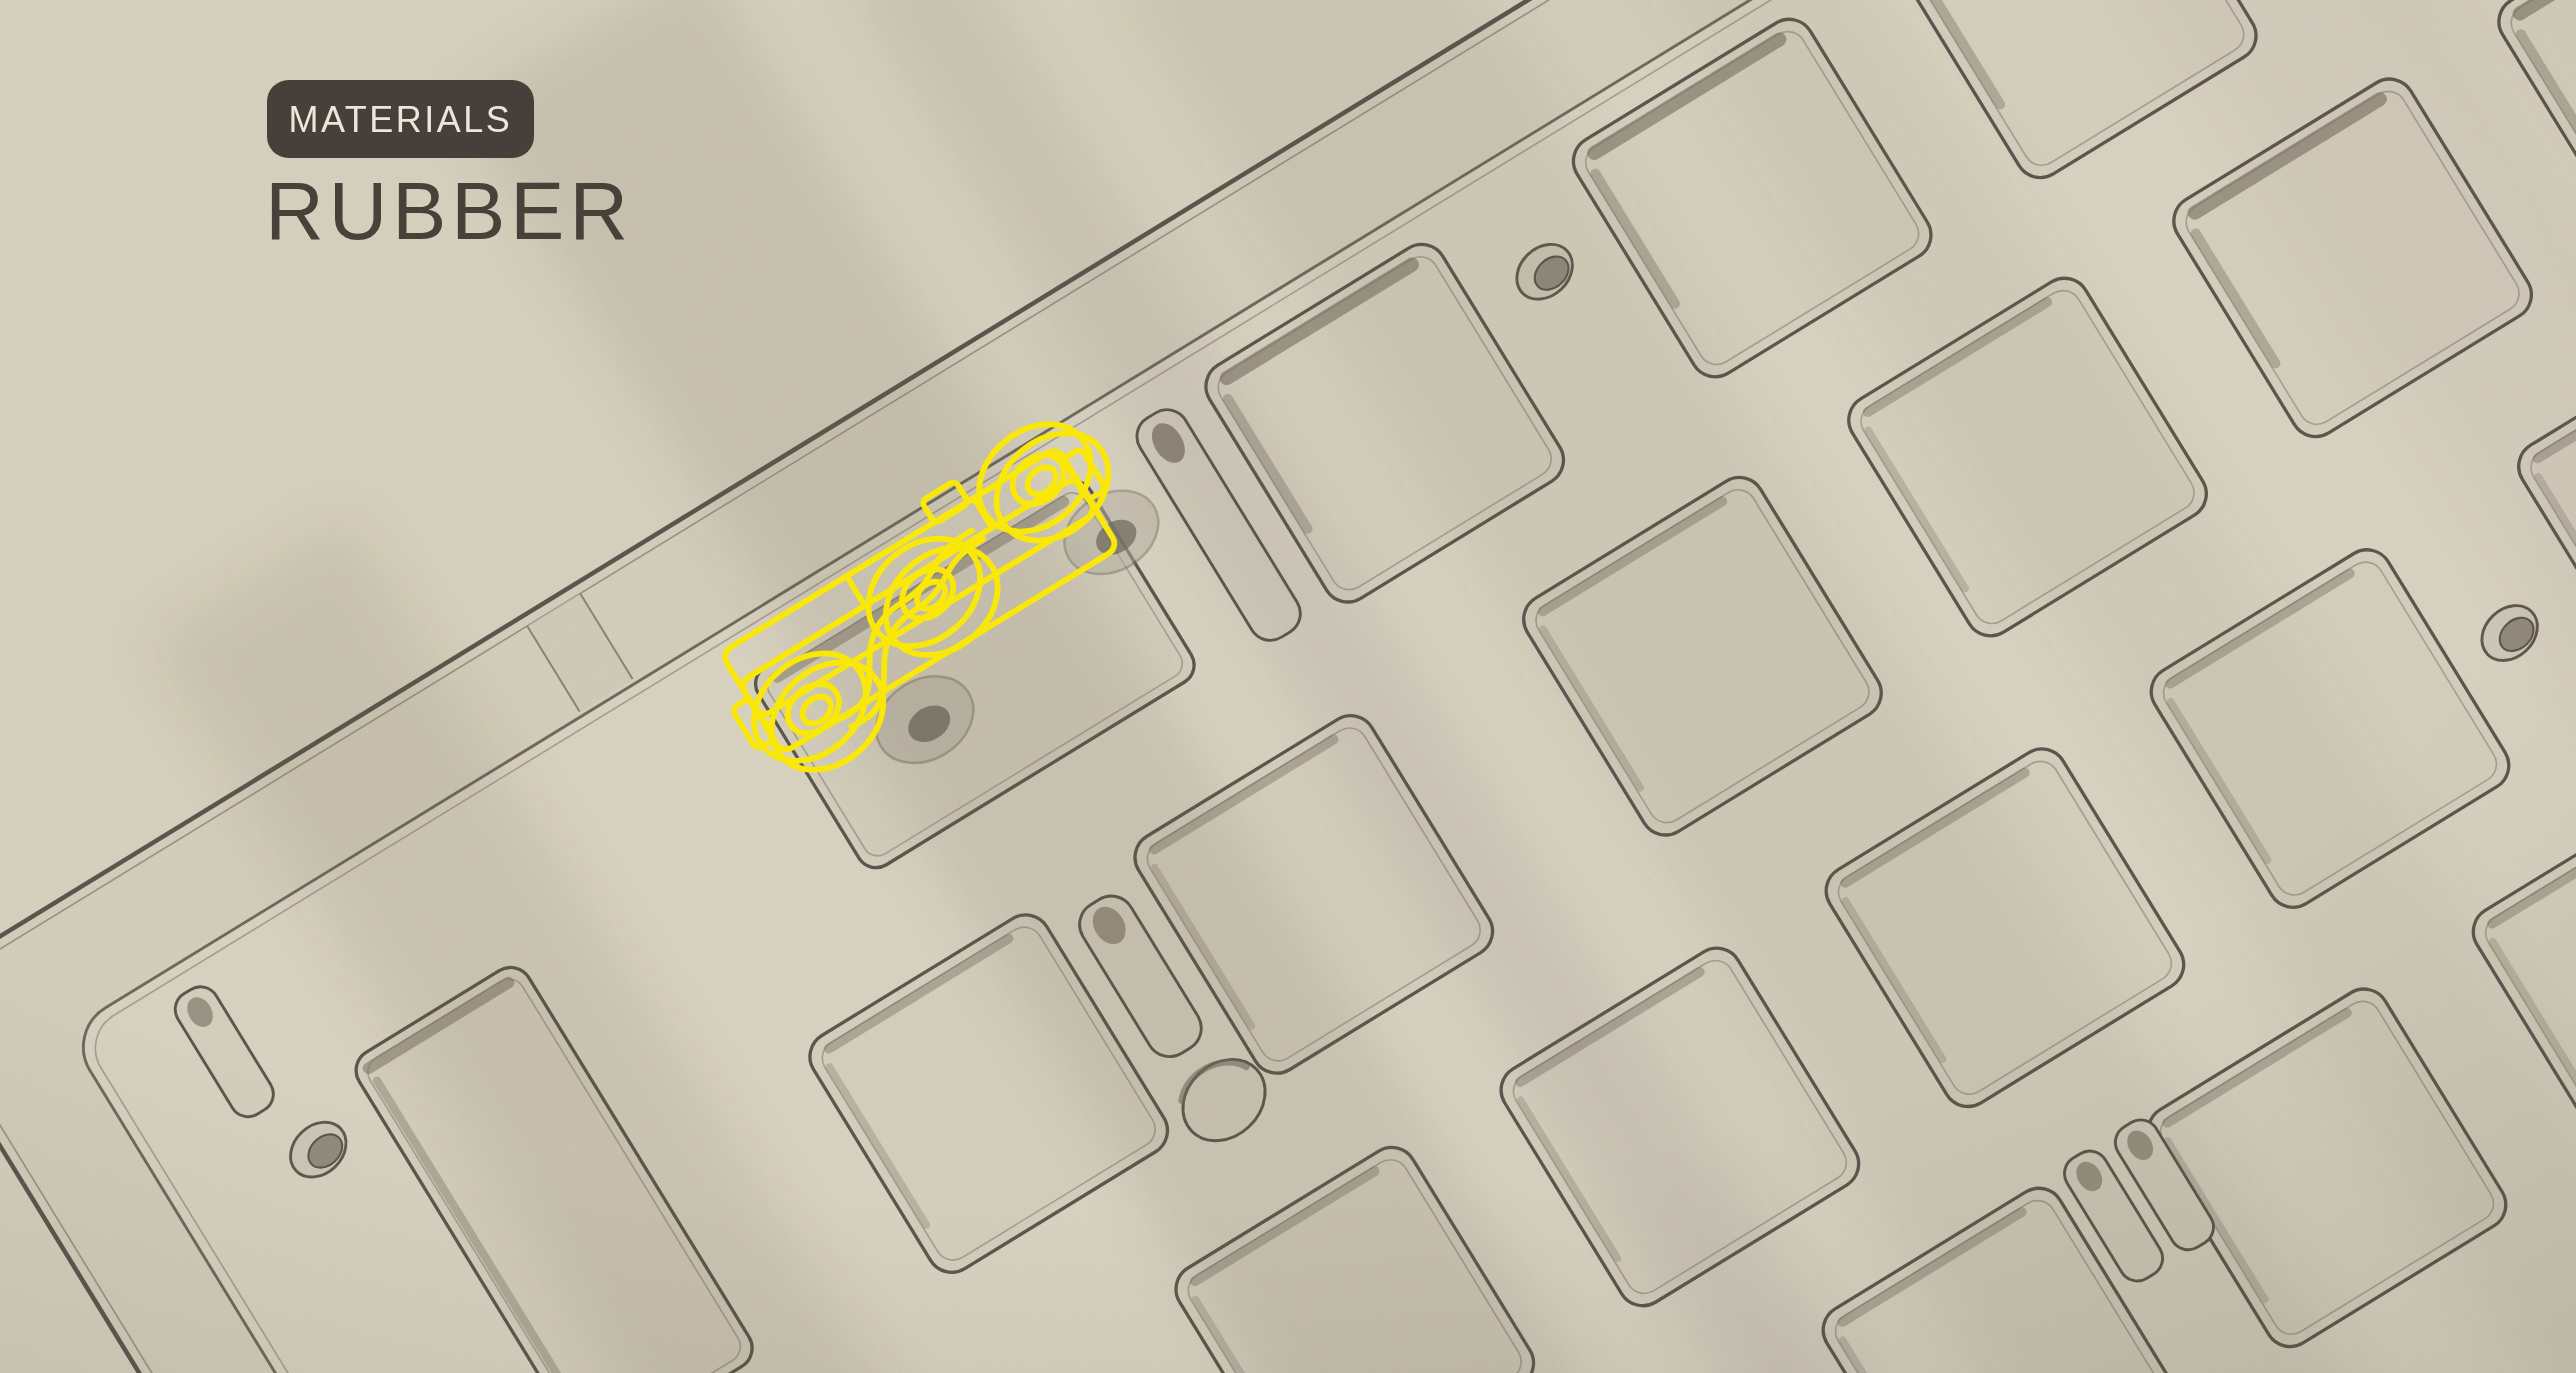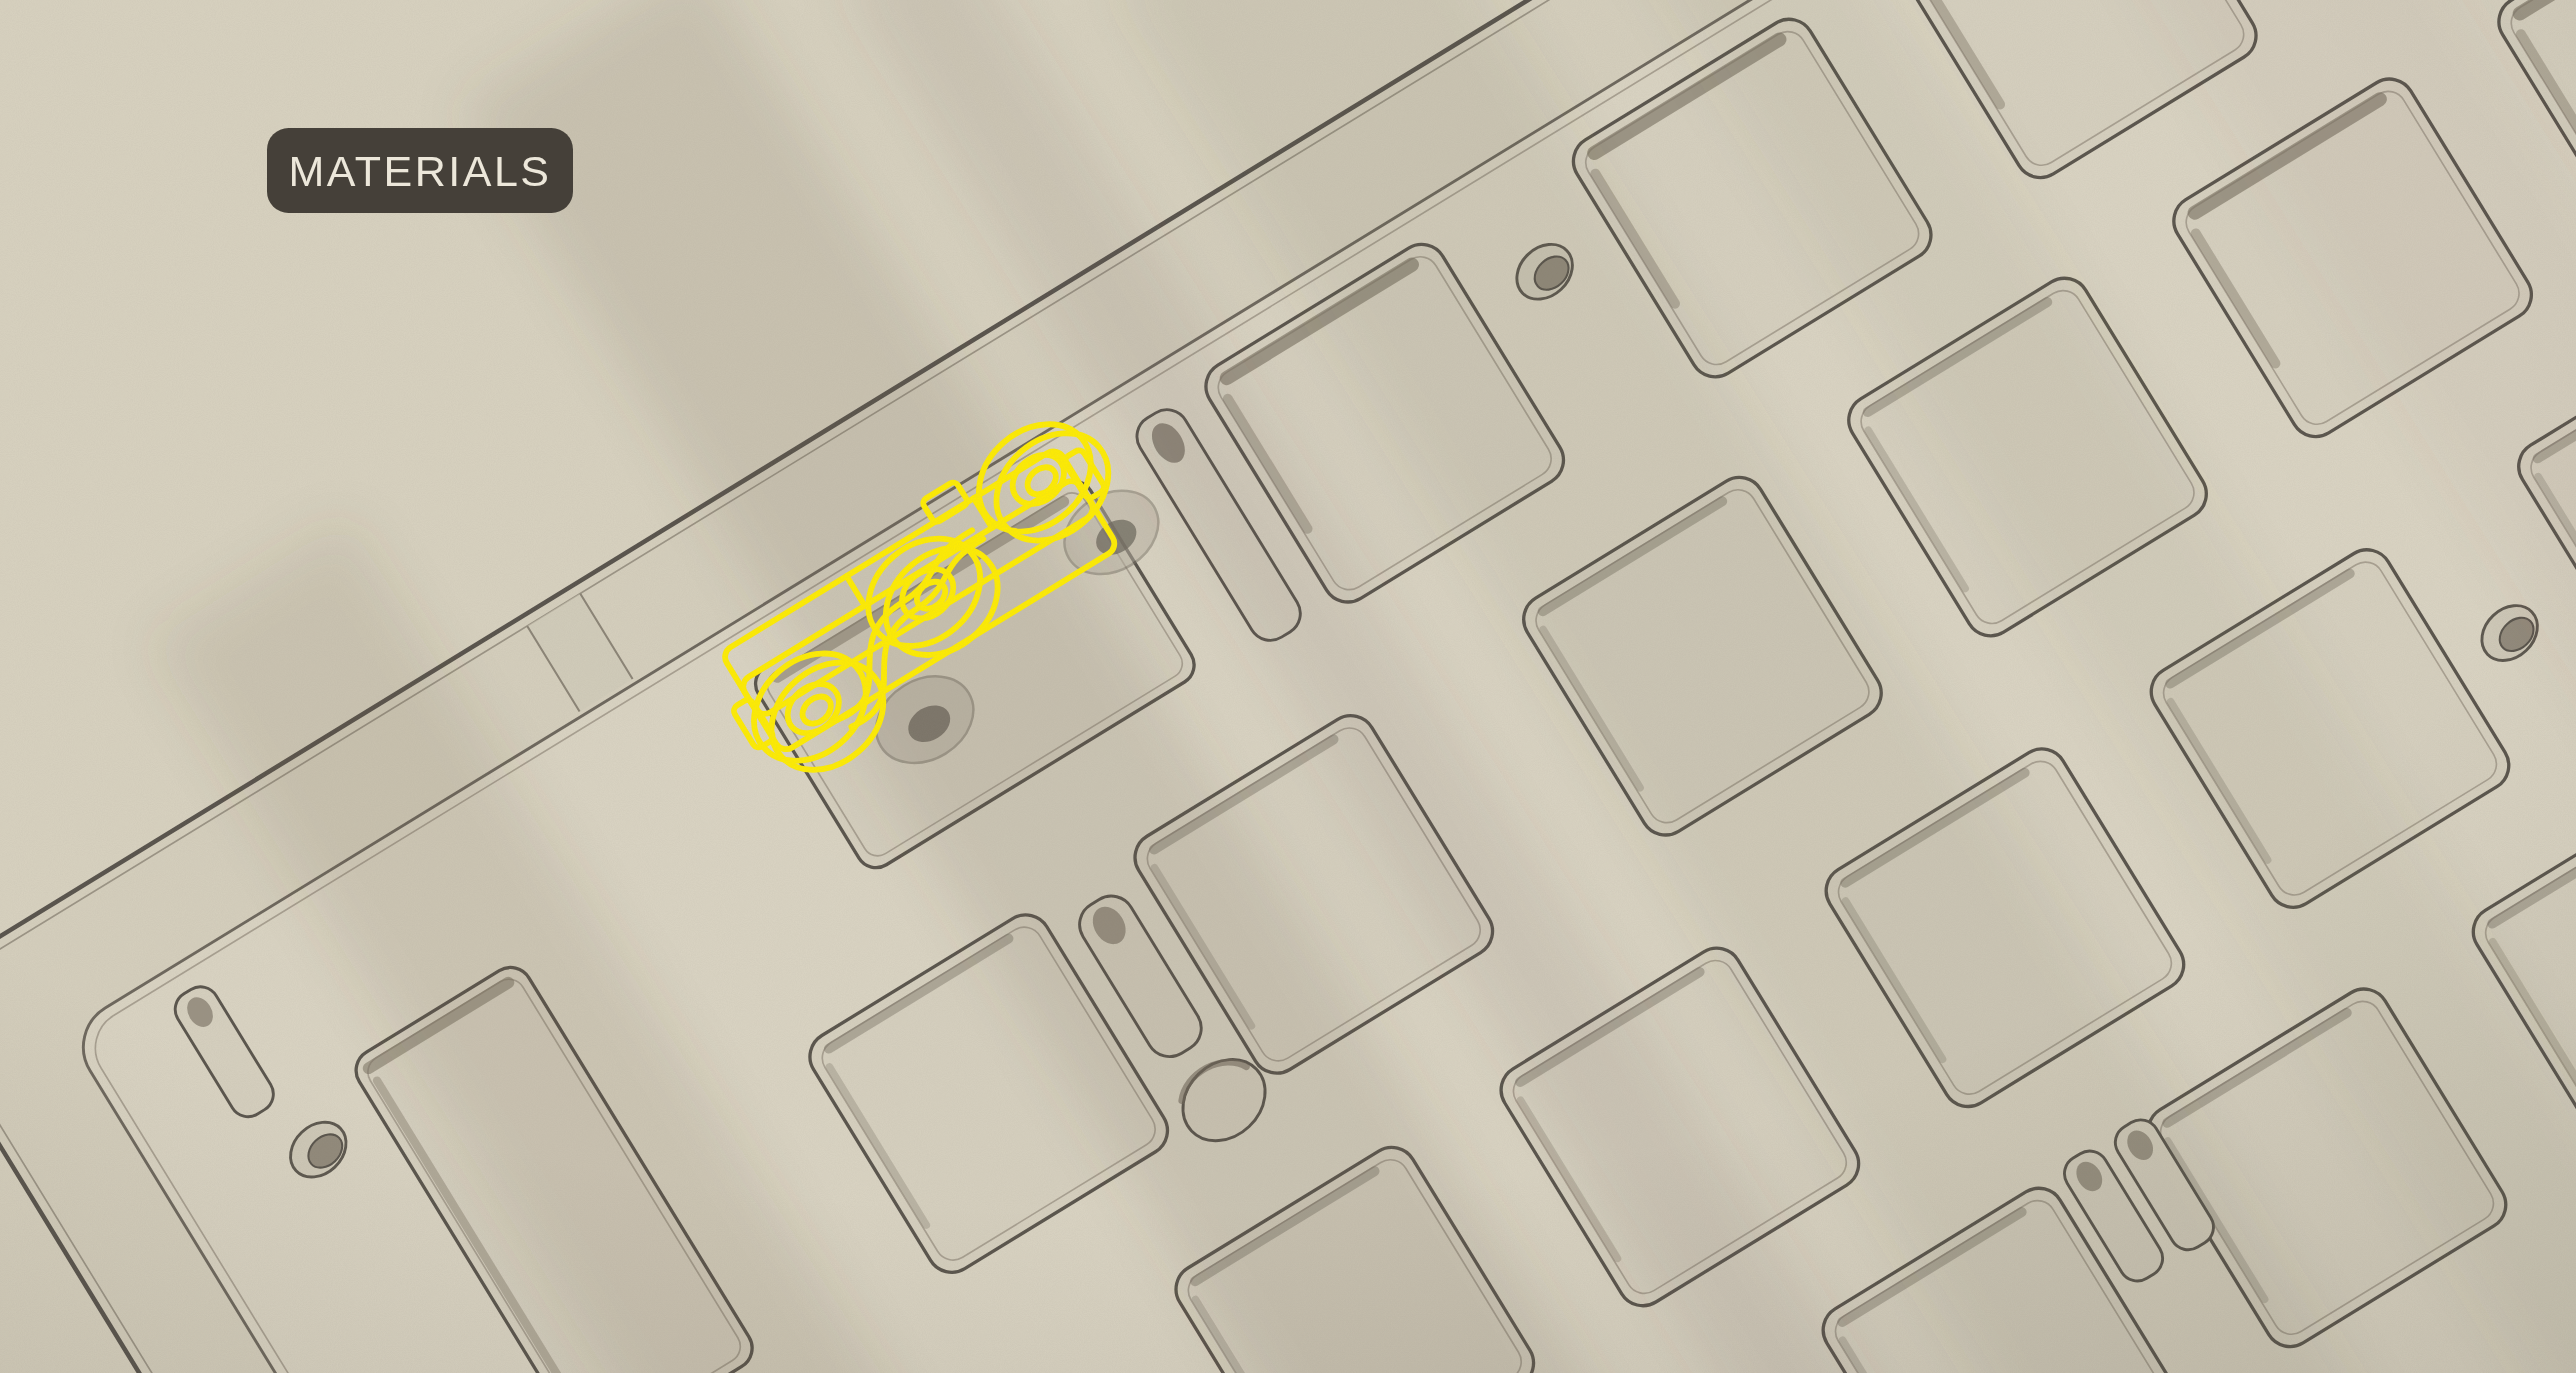--- a/index.html
+++ b/index.html
@@ -11,25 +11,24 @@
     font-family:"Liberation Sans", sans-serif;
   }
   .stage svg.scene{position:absolute;inset:0;display:block;}
   .titleblock{position:absolute;left:267px;top:80px;z-index:5;}
   .badge{
     display:inline-block;
     background:var(--badge-bg,#454039);
     color:var(--badge-text,#ece7da);
     border-radius:21.5px;
     padding:21.5px 21.5px 20px 21.5px;
-    font-size:43px;
+    font-size:36px;
     letter-spacing:2.5px;
     line-height:1;
     font-weight:400;
-    margin-top:48px;
   }
   .pagetitle{
     margin-top:13.3px;
     margin-left:-1.7px;
     color:var(--title-text,#474239);
     font-size:81px;
     letter-spacing:5px;
     line-height:1;
     font-weight:400;
   }
@@ -204,16 +203,17 @@
     </g>
 
     <rect x="0" y="0" width="3108" height="1657" filter="url(#paper)" opacity="0.55"></rect>
     <rect x="0" y="0" width="3108" height="1657" fill="url(#vig)"></rect>
   </svg>
 
   <div class="titleblock">
     <div class="badge">
       <span>MATERIALS</span>
     </div>
+    <div class="pagetitle">RUBBER</div>
   </div>
 
 </div>
 
 
 </body></html>

